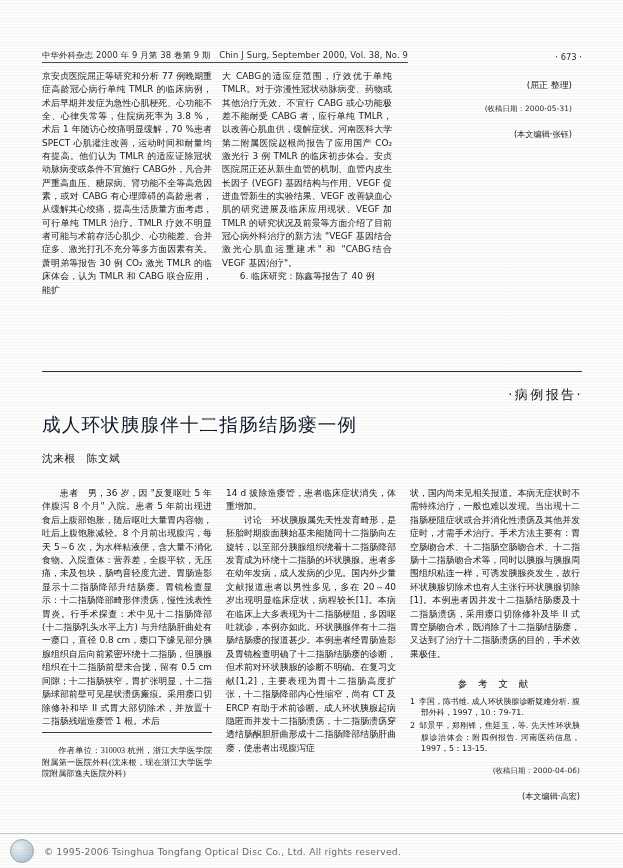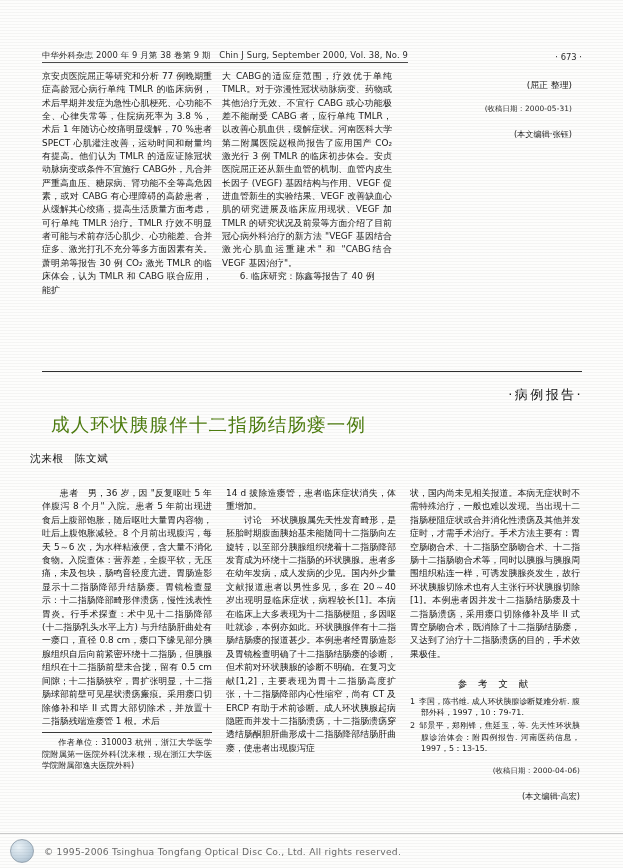--- a/index.html
+++ b/index.html
@@ -107,27 +107,26 @@
     letter-spacing: 2.4px;
     color: #141414;
     margin-left: 48px;
   }
   .article-title {
     position: absolute;
     left: 42px;
     top: 412px;
     font-size: 18.5px;
     letter-spacing: 1.2px;
-    color: #4d7c0f;
+    color: #0f172a;
     white-space: nowrap;
-    margin-left: 9px;
   }
   .authors {
     position: absolute;
-    left: 30px;
+    left: 42px;
     top: 452px;
     font-size: 10.6px;
     letter-spacing: 0.6px;
     color: #151515;
   }
 
   
   .body-cols {
     position: absolute;
     left: 42px;
@@ -147,25 +146,26 @@
   .bcol p { margin: 0; }
   .term { letter-spacing: 0.4px; margin-top: 28px; }
 
   .footnote-rule {
     margin-top: 4px;
     width: 100%;
     height: 0.8px;
     background: #3a3a3a;
   }
   .footnote {
-    margin-top: 4px;
+    margin-top: 12px;
     font-size: 8.1px;
     line-height: 11.6px;
     text-align: justify;
     color: #1d1d1d;
+    font-family: Liberation Serif, serif;
   }
   .footnote .fn-indent { text-indent: 2em; display: block; }
 
   
   .ref-title {
     text-align: center;
     font-size: 9.4px;
     letter-spacing: 4px;
     margin-top: 16px;
     margin-bottom: 5px;

